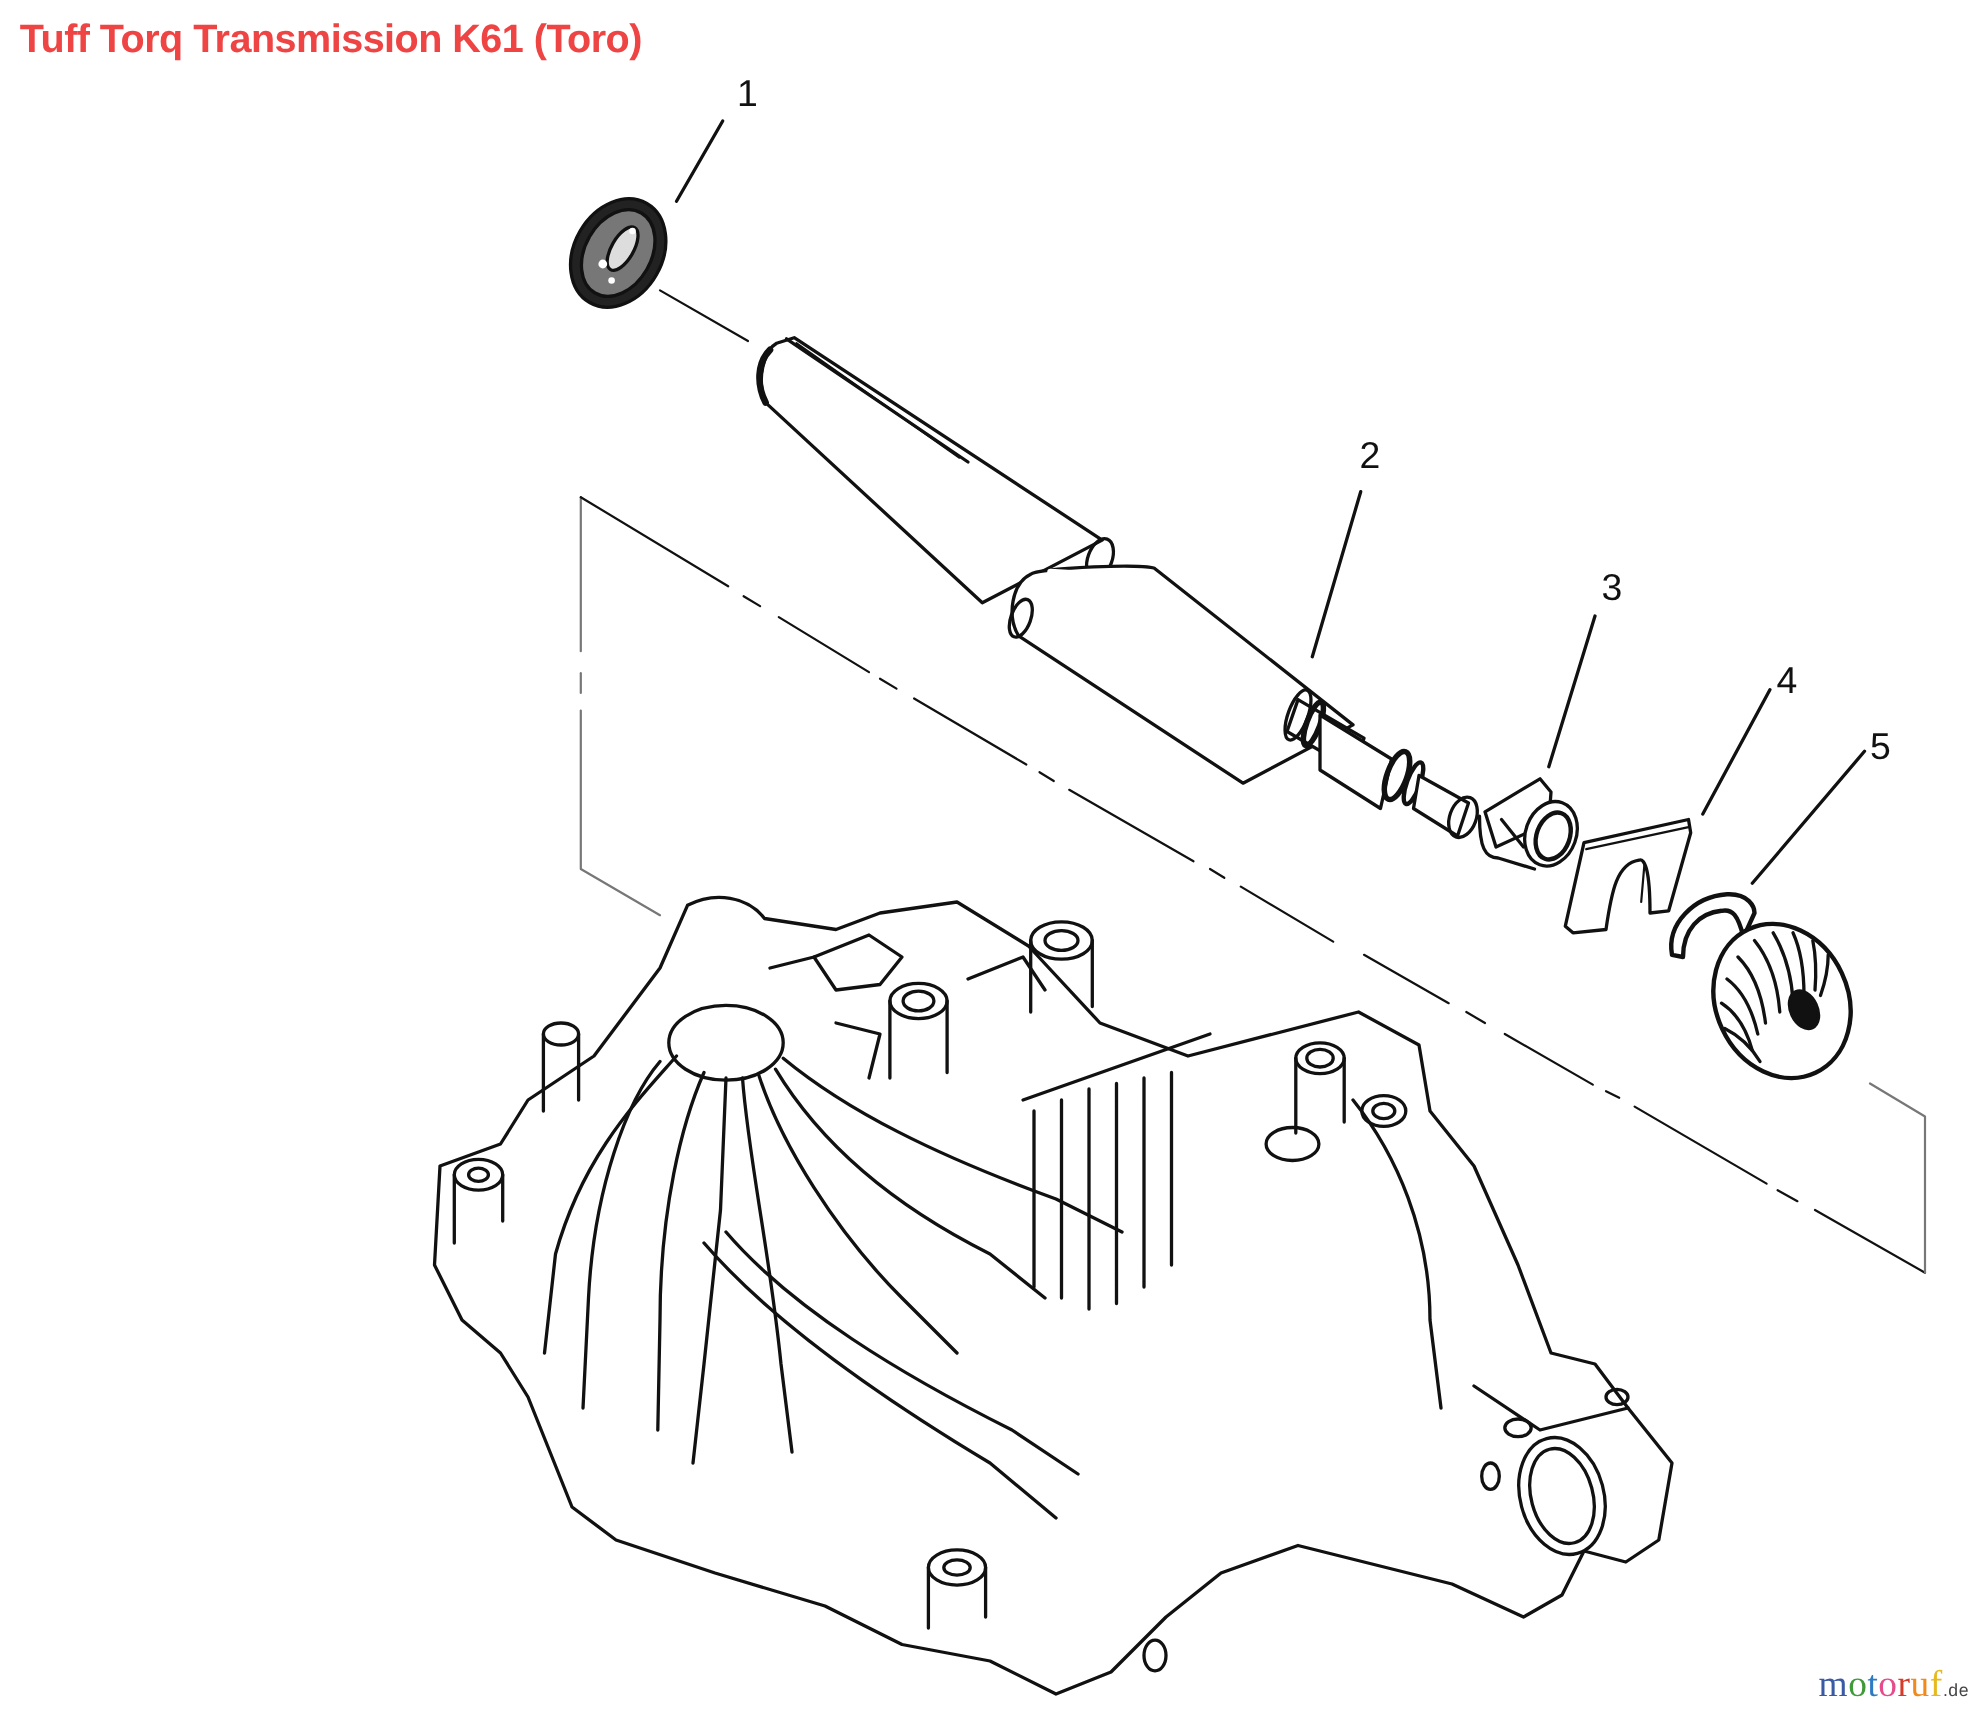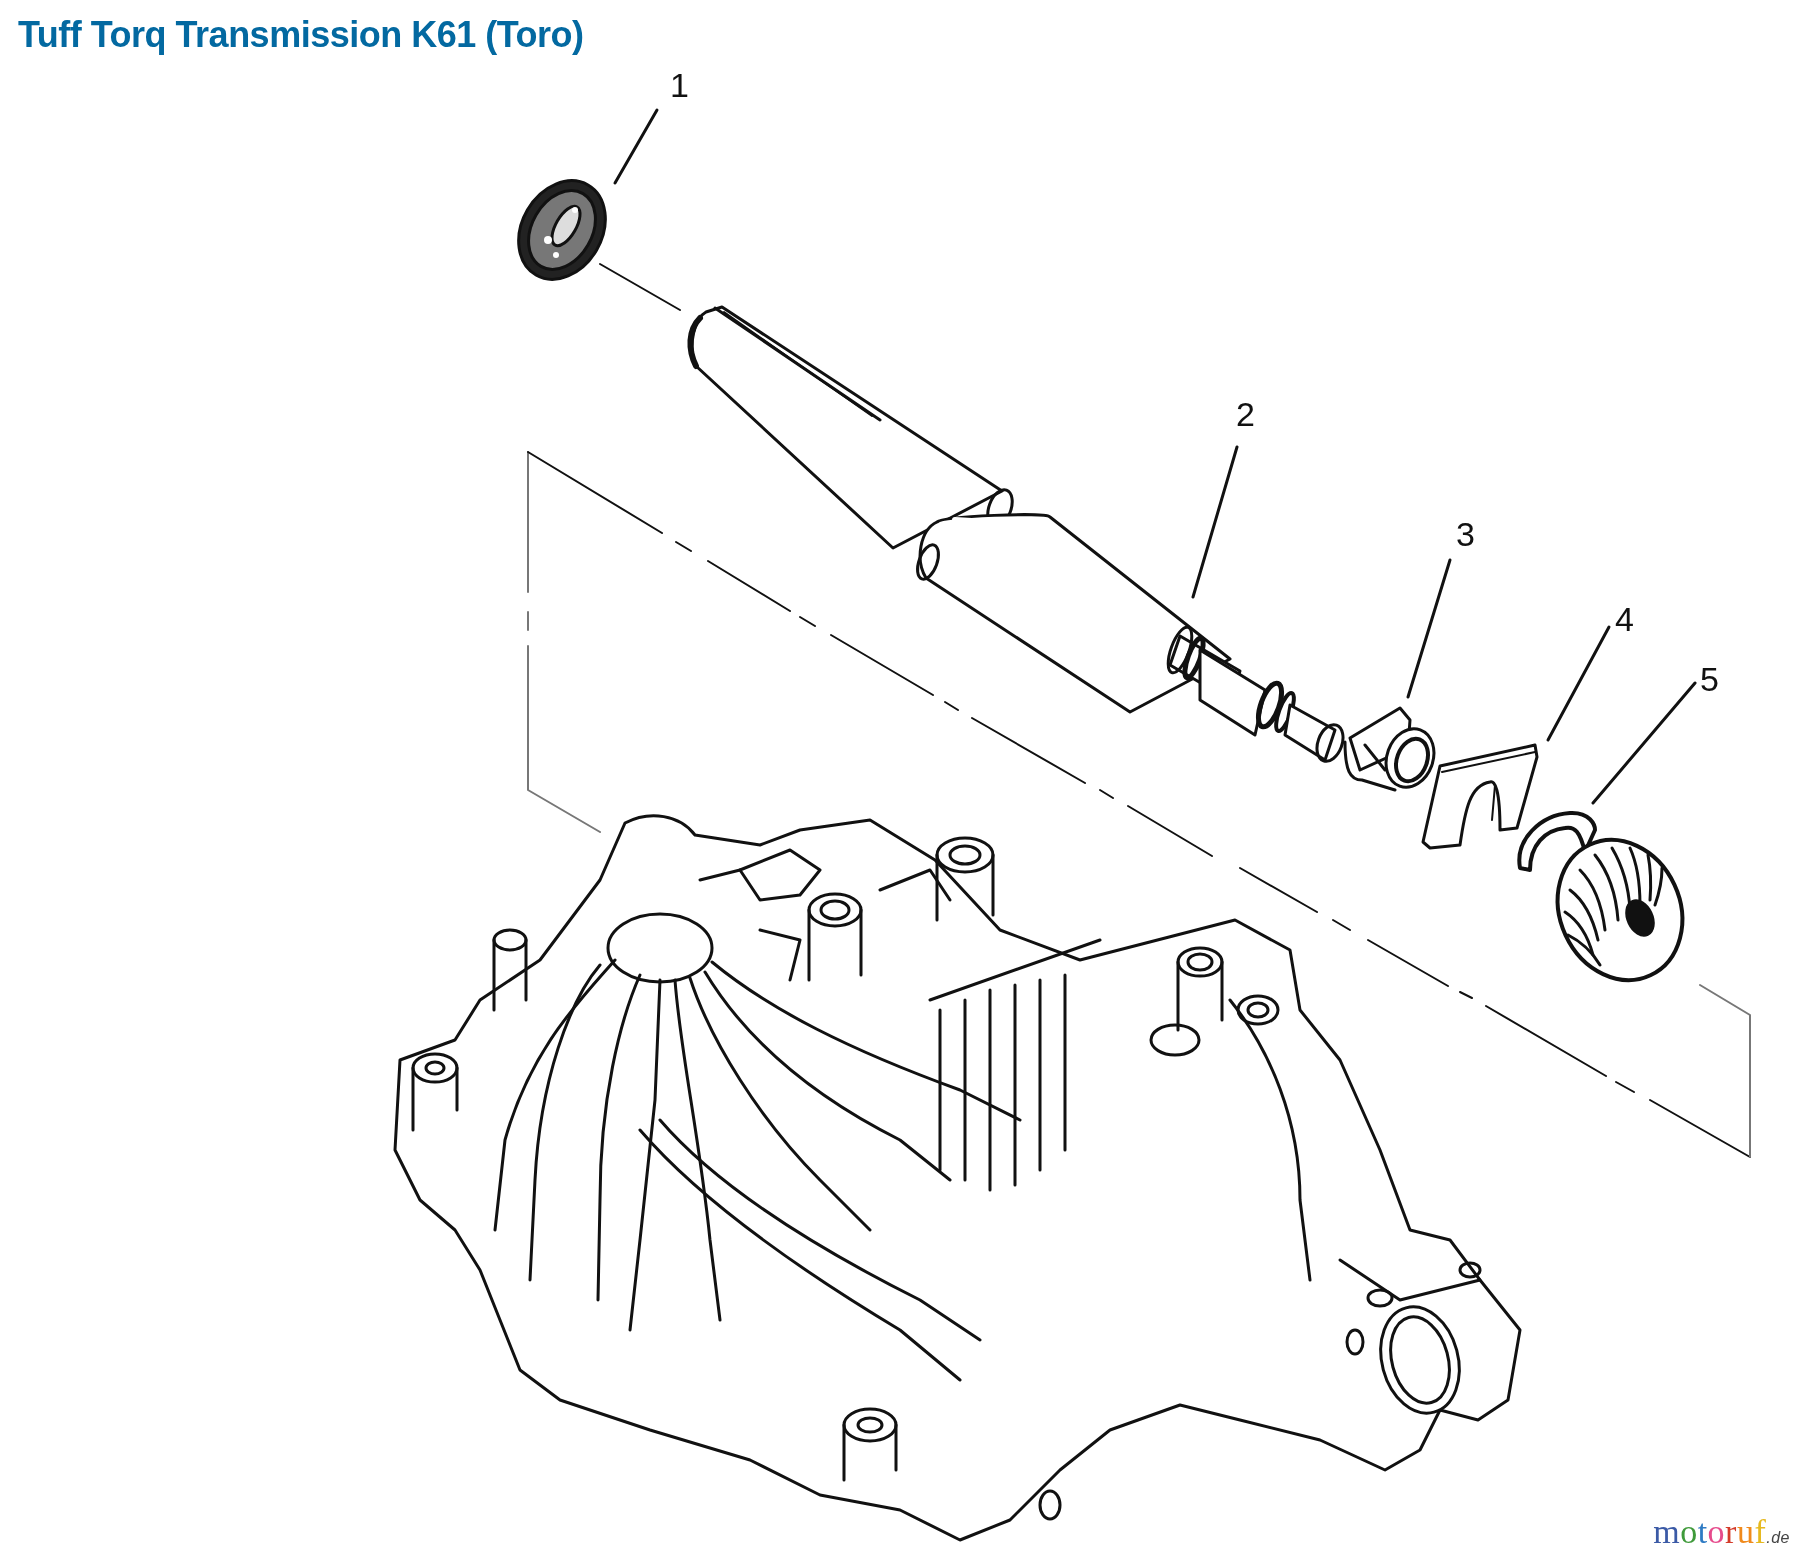--- a/index.html
+++ b/index.html
@@ -1,21 +1,21 @@
 <!DOCTYPE html>
 <html><head>
 <meta charset="utf-8">
 <style>
   html, body { margin: 0; padding: 0; background: #ffffff; }
   body { width: 1800px; height: 1563px; position: relative; overflow: hidden; font-family: "Liberation Sans", sans-serif; }
-  .title { position: absolute; left: 18px; top: 14px; font-size: 36px; font-weight: bold; color: #0369a1; letter-spacing: -0.5px; }
+  .title { position: absolute; left: 18px; top: 14px; font-size: 36px; font-weight: bold; color: #ef4444; letter-spacing: -0.5px; }
   .callout { position: absolute; font-size: 34px; color: #111; font-family: "Liberation Sans", sans-serif; }
   svg.diagram { position: absolute; left: 0; top: 0; }
   .watermark { position: absolute; right: 10px; bottom: 12px; font-family: "Liberation Serif", serif; font-size: 34px; letter-spacing: 0.5px; }
-  .watermark .suffix { font-family: "Liberation Sans", sans-serif; font-size: 16px; color: #444; font-style: italic; }
+  .watermark .suffix { font-family: "Liberation Sans", sans-serif; font-size: 16px; color: #444; }
 </style>
 </head>
 <body>
 
 <div class="title">Tuff Torq Transmission K61 (Toro)</div>
 
 <svg class="diagram" width="1800" height="1563" viewBox="0 0 1800 1563" xmlns="http://www.w3.org/2000/svg" fill="none" stroke="#111" stroke-width="3" stroke-linecap="round" stroke-linejoin="round">
 
   <g stroke-width="3">
     <line x1="657" y1="110" x2="615" y2="183"></line>

